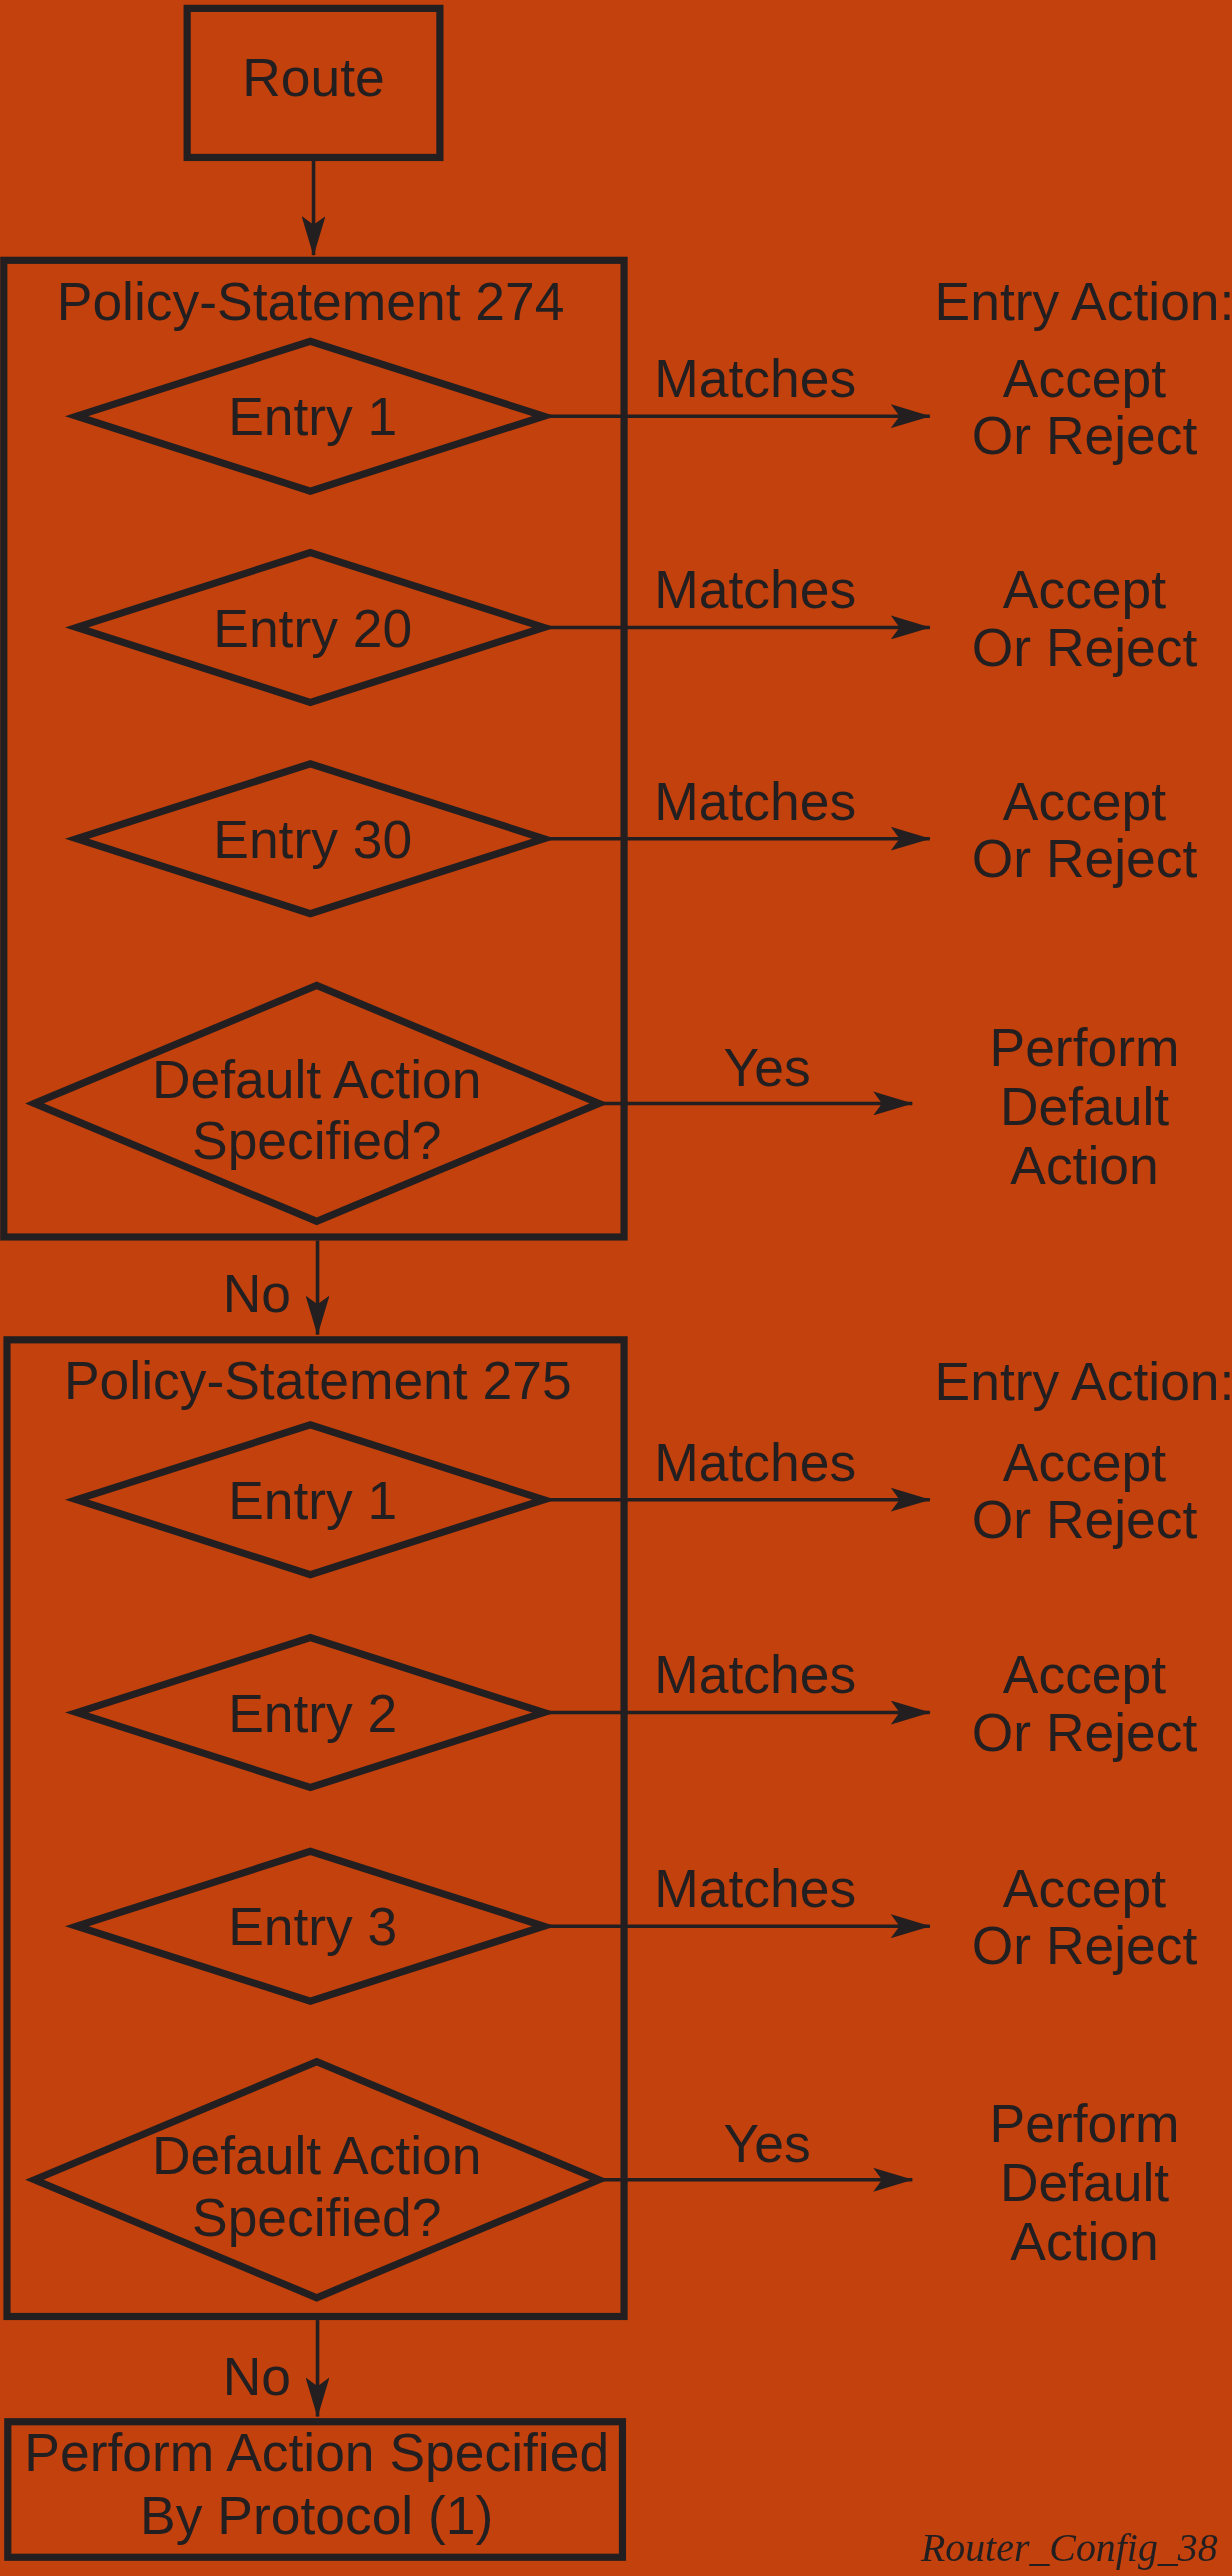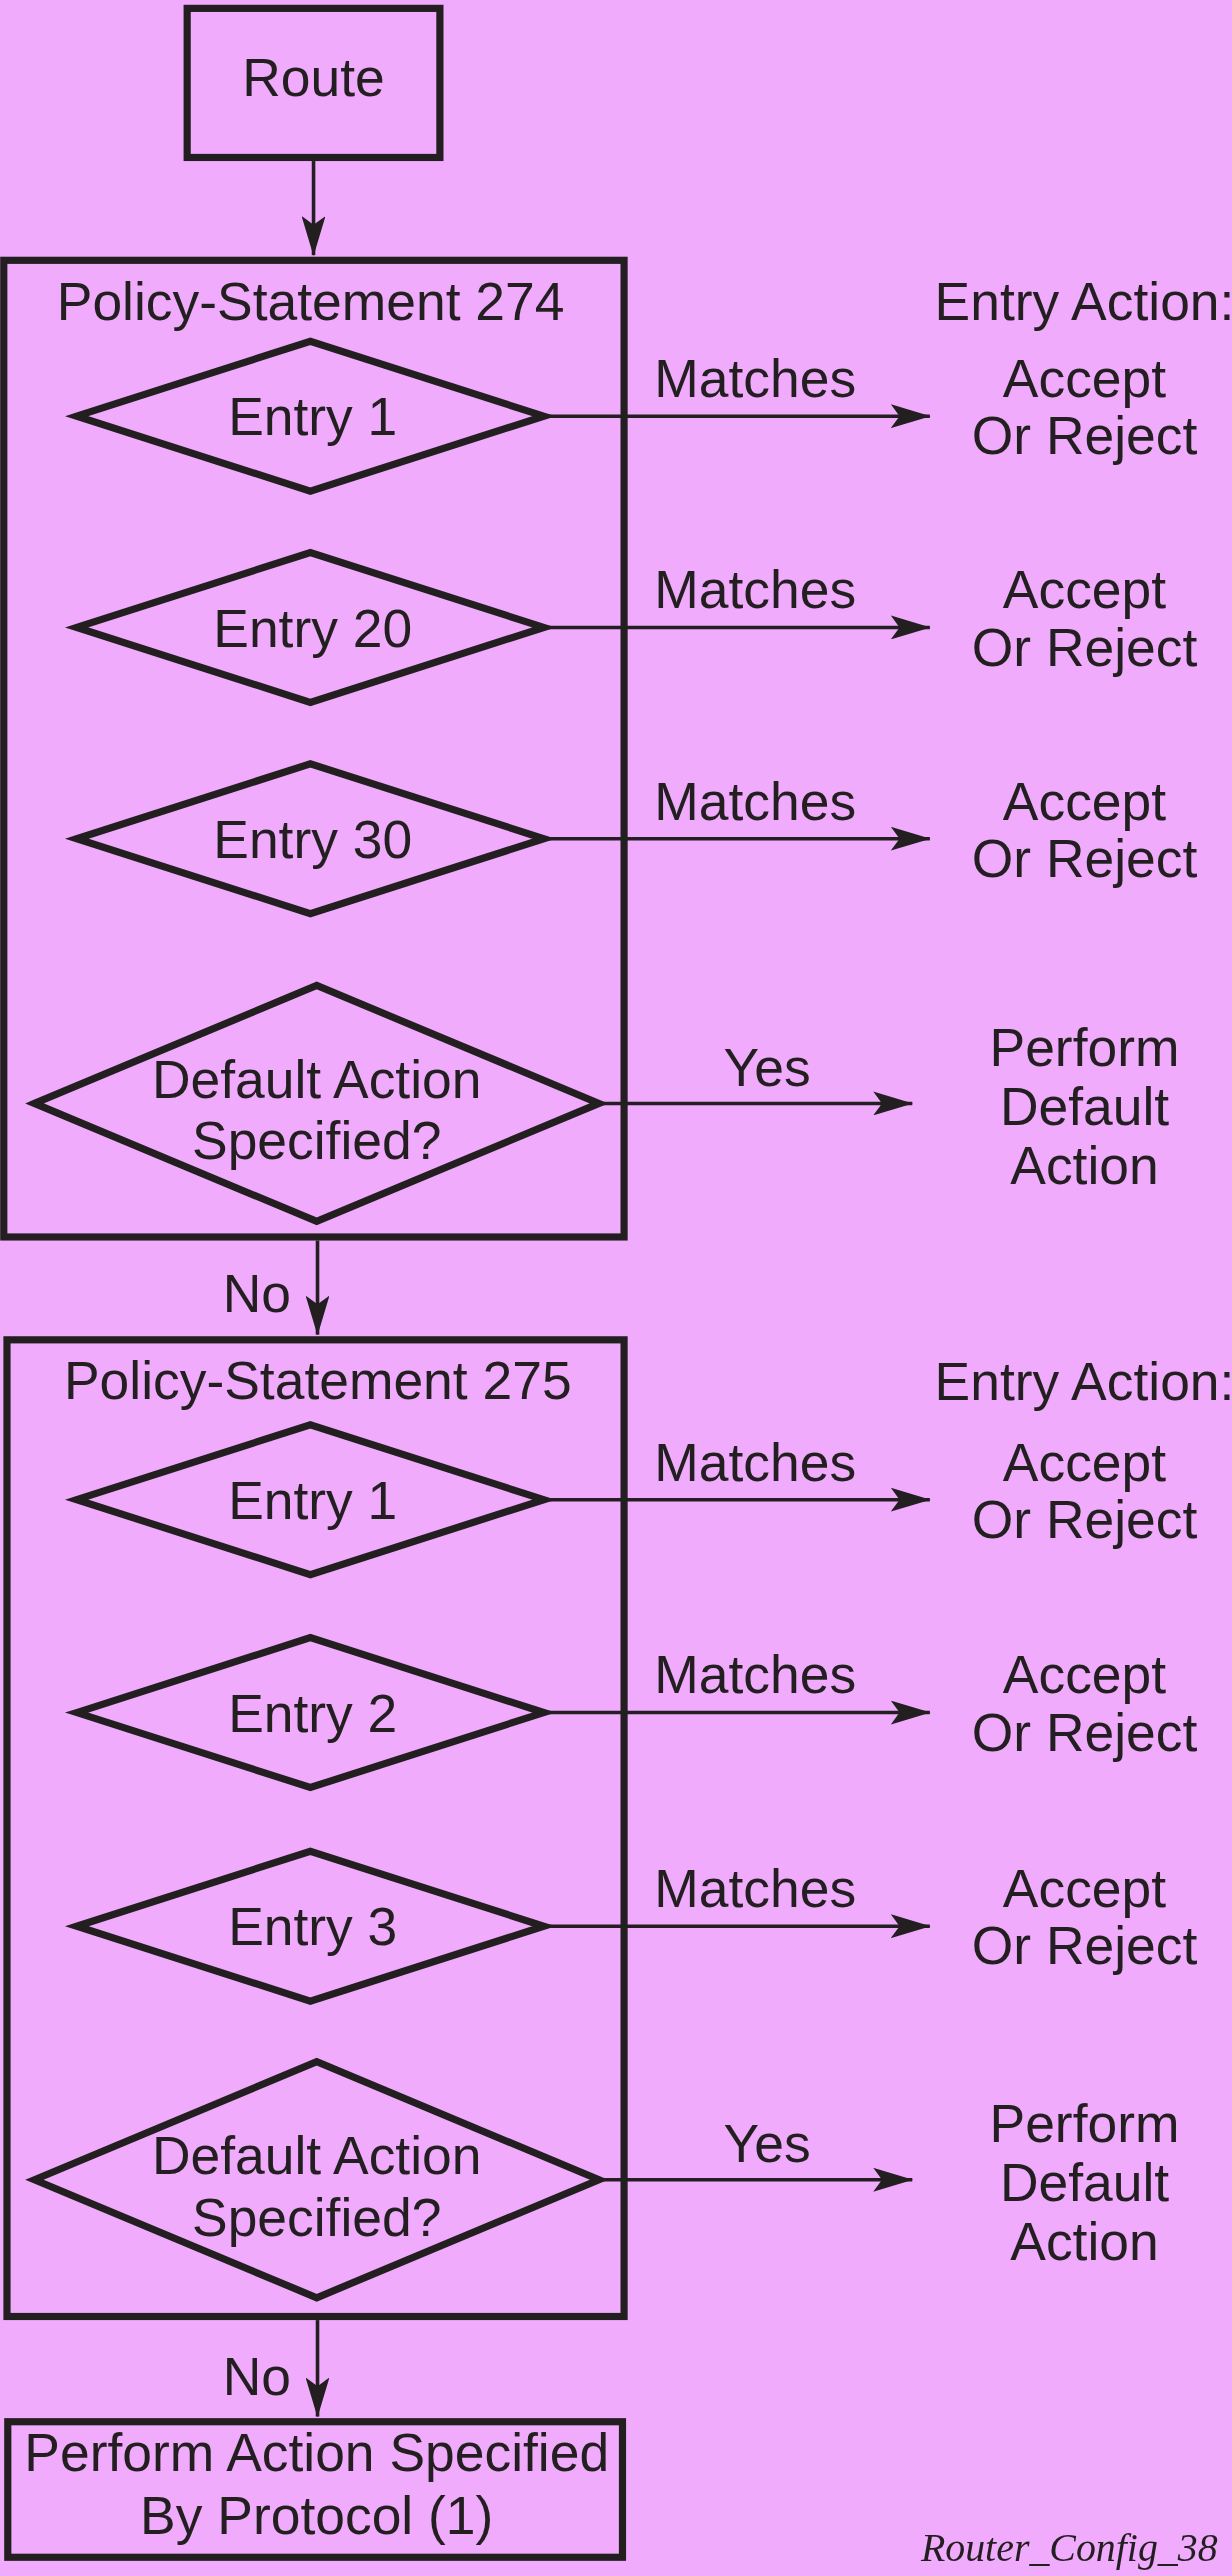--- a/index.html
+++ b/index.html
@@ -4,21 +4,21 @@
 <style>
   html, body {
     margin: 0;
     padding: 0;
     background: #ffffff;
   }
   .canvas {
     position: relative;
     width: 1233px;
     height: 2576px;
-    background: #f0abfc;
+    background: #c2410c;
     overflow: hidden;
   }
   svg {
     display: block;
     position: absolute;
     left: 0;
     top: 0;
   }
   .shape {
     fill: none;

